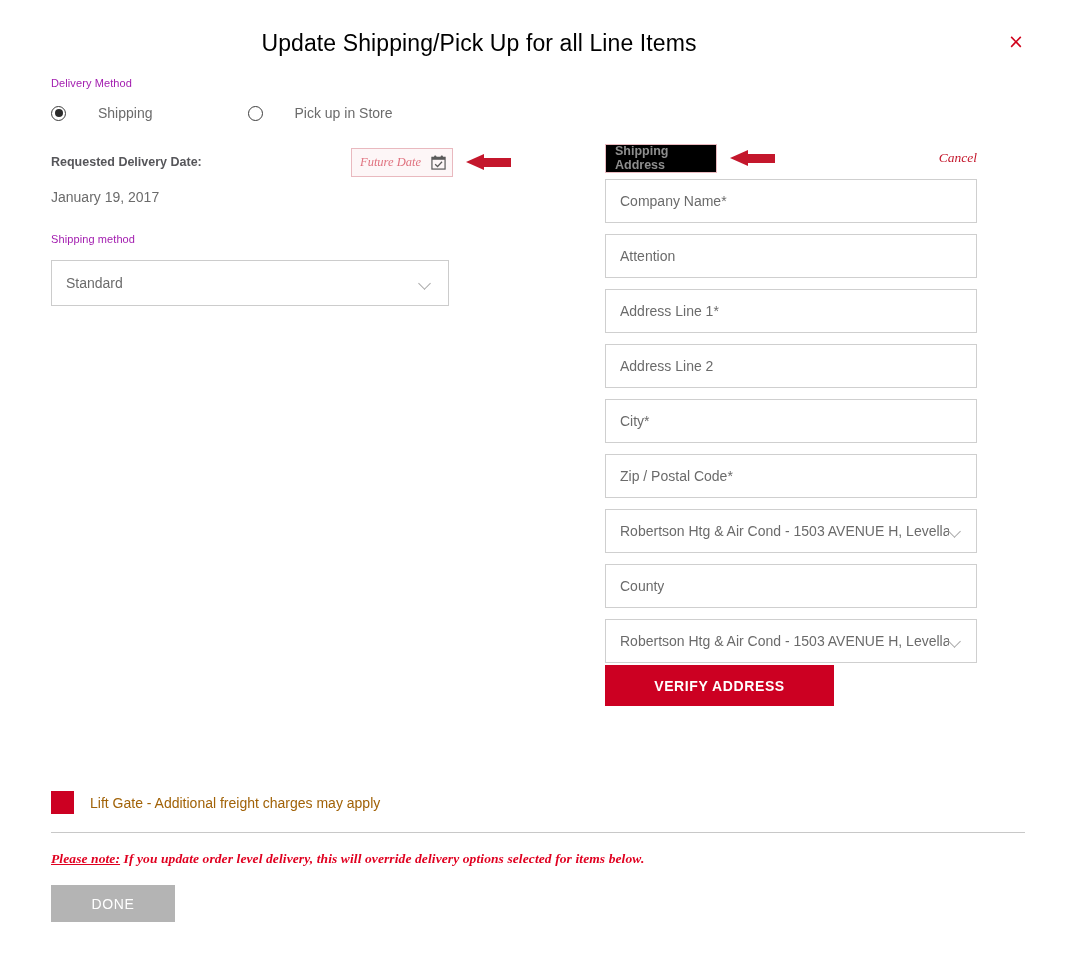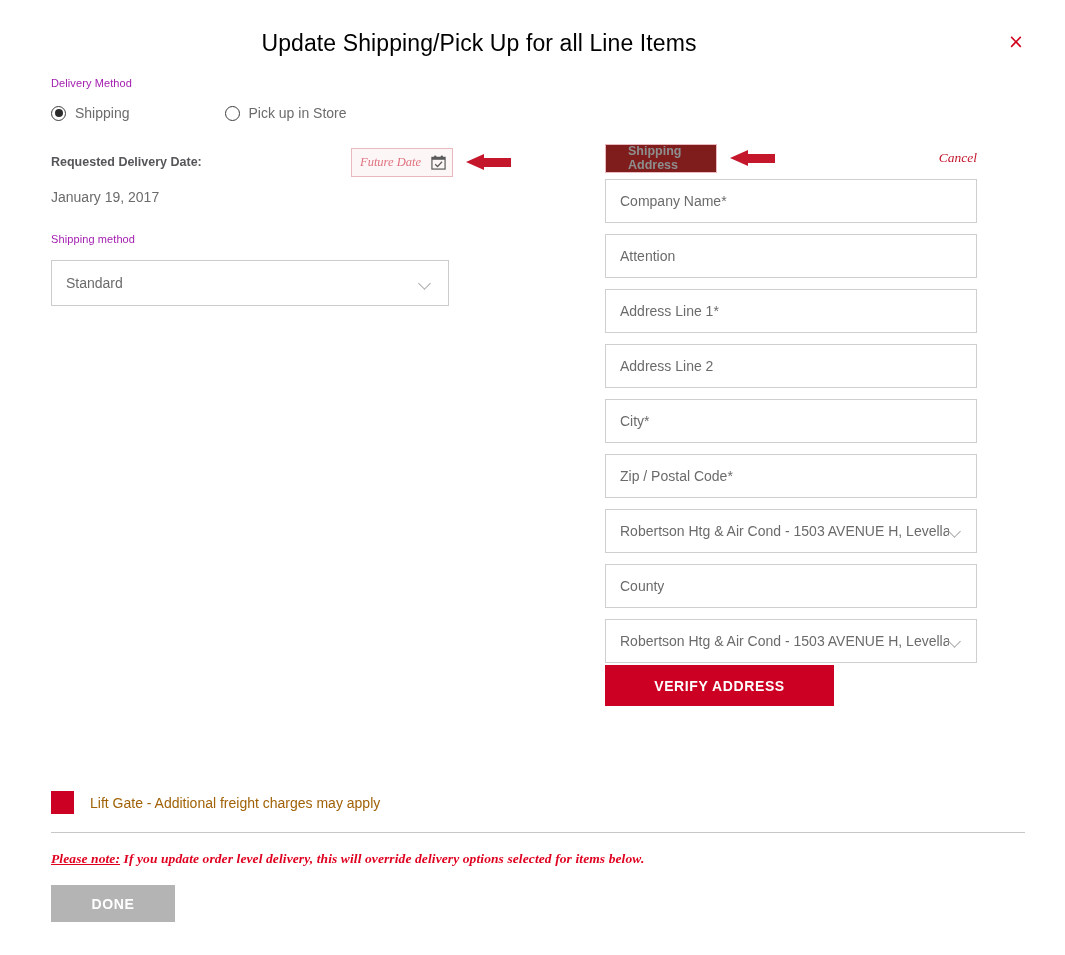--- a/index.html
+++ b/index.html
@@ -43,21 +43,21 @@
   .left-col { position: absolute; left: 51px; top: 77px; width: 520px; }
 
   .field-label {
     font-size: 11px;
     font-weight: normal;
     color: #a21caf;
     letter-spacing: 0.1px;
   }
 
   .radio-row { margin-top: 16px; display: flex; align-items: center; }
-  .radio-opt { display: flex; align-items: center; cursor: pointer; }
+  .radio-opt { display: flex; align-items: center; cursor: pointer; gap: 23px; }
   .radio-opt.second { margin-left: 95px; }
   .radio-ring {
     width: 15px; height: 15px; border-radius: 50%;
     border: 1.6px solid #3d3d3d;
     display: inline-block; position: relative; flex: none;
   }
   .radio-ring.checked::after {
     content: "";
     position: absolute; left: 50%; top: 50%;
     width: 8px; height: 8px; border-radius: 50%;
@@ -128,22 +128,22 @@
     transform: rotate(45deg);
   }
 
   
   .right-col { position: absolute; left: 605px; top: 143px; width: 372px; }
 
   .addr-header { display: flex; align-items: center; height: 30px; }
   .addr-title-box {
     width: 112px; height: 29px;
     border: 1px solid #e9b9bf;
-    background: #7f1d1d;
-    display: flex; align-items: center; padding-left: 22px;
+    background: #000000;
+    display: flex; align-items: center; padding-left: 9px;
   }
   .addr-title-box span { font-size: 12.5px; font-weight: bold; color: #8e8e8e; }
   .cancel-link {
     margin-left: auto;
     font-size: 13.5px; font-style: italic; color: #c4172c;
     font-family: "Liberation Serif", serif;
     cursor: pointer;
   }
 
   .addr-input {
@@ -192,21 +192,21 @@
     color: #e00020;
     font-family: "Liberation Serif", serif;
     letter-spacing: 0.1px;
   }
   .note .u { text-decoration: underline; }
 
   .done-btn {
     position: absolute; left: 51px; top: 885px;
     width: 124px; height: 37px;
     background: #b4b4b4; color: #ffffff;
-    font-size: 14px; font-weight: bold; letter-spacing: 0.6px;
+    font-size: 14px; font-weight: normal; letter-spacing: 0.6px;
     display: flex; align-items: center; justify-content: center;
     border: none; cursor: default;
     font-family: "Liberation Sans", sans-serif;
   }
 </style>
 </head>
 <body>
 
 <div class="modal-title">Update Shipping/Pick Up for all Line Items</div>
 <div class="close-btn">×</div>

